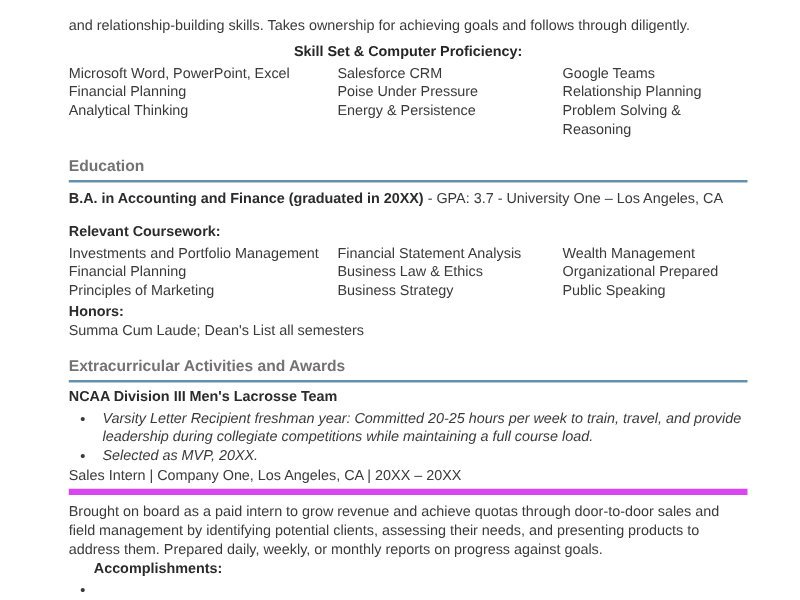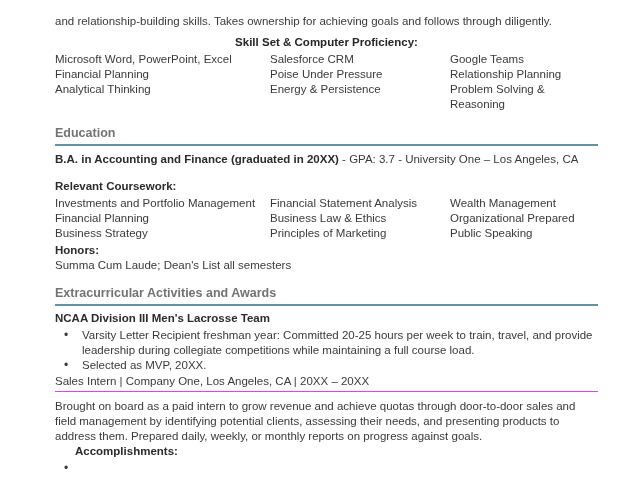--- a/index.html
+++ b/index.html
@@ -35,29 +35,29 @@
 
   .degree { margin-top:6px; }
   .bold { font-weight:bold; color:#2b2b2b; }
 
   .sub-label { margin-top:1px; font-weight:bold; color:#2b2b2b; }
   .honors-label { margin-top:2px; font-weight:bold; color:#2b2b2b; }
 
   .team-line { margin-top:5px; font-weight:bold; color:#2b2b2b; }
 
   ul.bullets { margin:2px 0 0 0; padding:0; list-style:none; }
-  ul.bullets li { position:relative; padding-left:27px; margin:0; }
+  ul.bullets li { position:relative; padding-left:27px; margin:0;font-style:italic; }
   ul.bullets li::before {
     content:"\2022"; position:absolute; left:9px; top:0;
     font-size:12px;
   }
 
   .role-row {
     line-height:15px; padding:1px 0 2px 0;
-    border-bottom:1px solid #d946ef;
+    border-bottom:5px solid #d946ef;
   }
 
   .summary { margin:7px 0 0 0; }
   .accomplishments-label { font-weight:bold; color:#2b2b2b;margin-left:20px; }
 </style>
 </head>
 <body>
 
 <div class="doc">
 
@@ -83,22 +83,22 @@
 
   <div class="sub-label">Relevant Coursework:</div>
 
   <div class="grid3">
     <div class="cell">Investments and Portfolio Management</div>
     <div class="cell">Financial Statement Analysis</div>
     <div class="cell">Wealth Management</div>
     <div class="cell">Financial Planning</div>
     <div class="cell">Business Law &amp; Ethics</div>
     <div class="cell">Organizational Prepared</div>
+    <div class="cell">Principles of Marketing</div>
     <div class="cell">Business Strategy</div>
-    <div class="cell">Principles of Marketing</div>
     <div class="cell">Public Speaking</div>
   </div>
 
   <div class="honors-label">Honors:</div>
   <div>Summa Cum Laude; Dean's List all semesters</div>
 
   <div class="section-head tight">Extracurricular Activities and Awards</div>
 
   <div class="team-line">NCAA Division III Men's Lacrosse Team</div>
 

